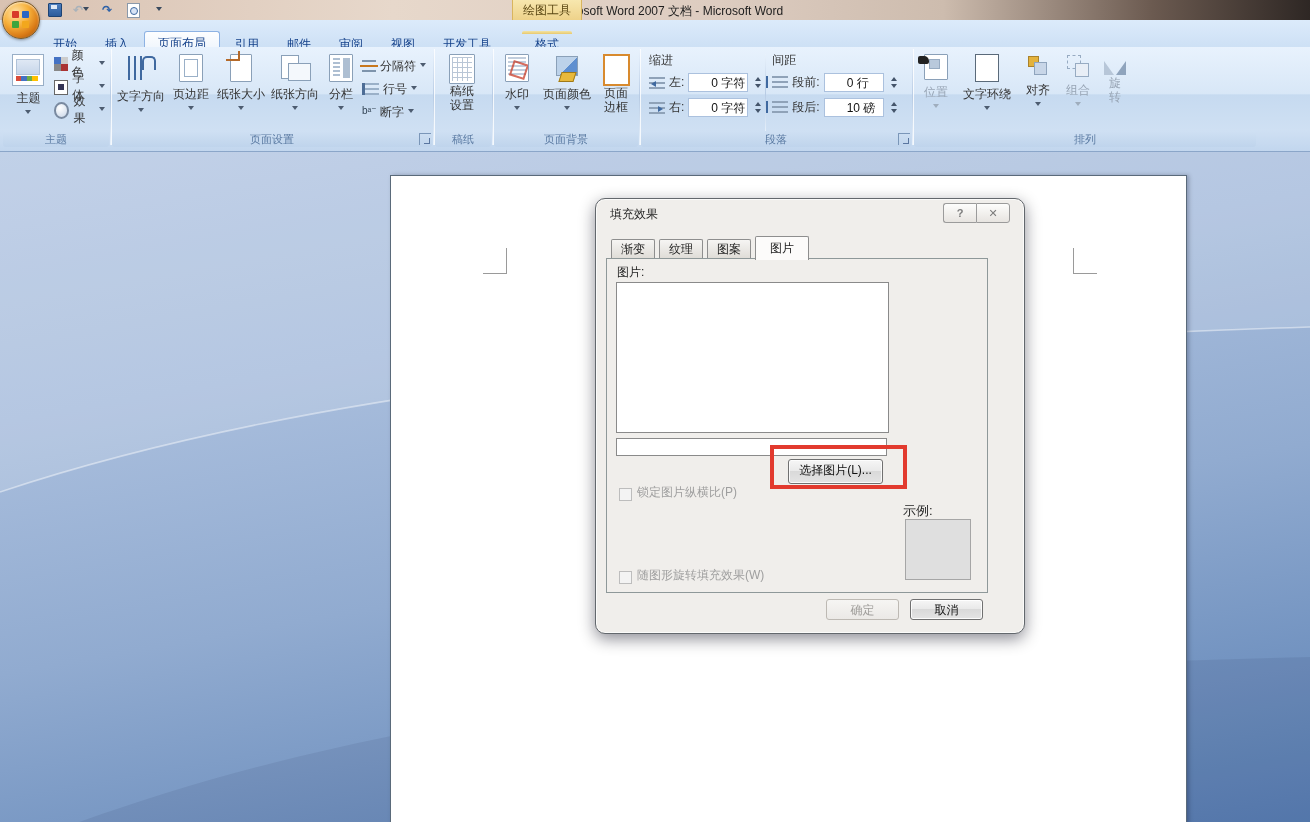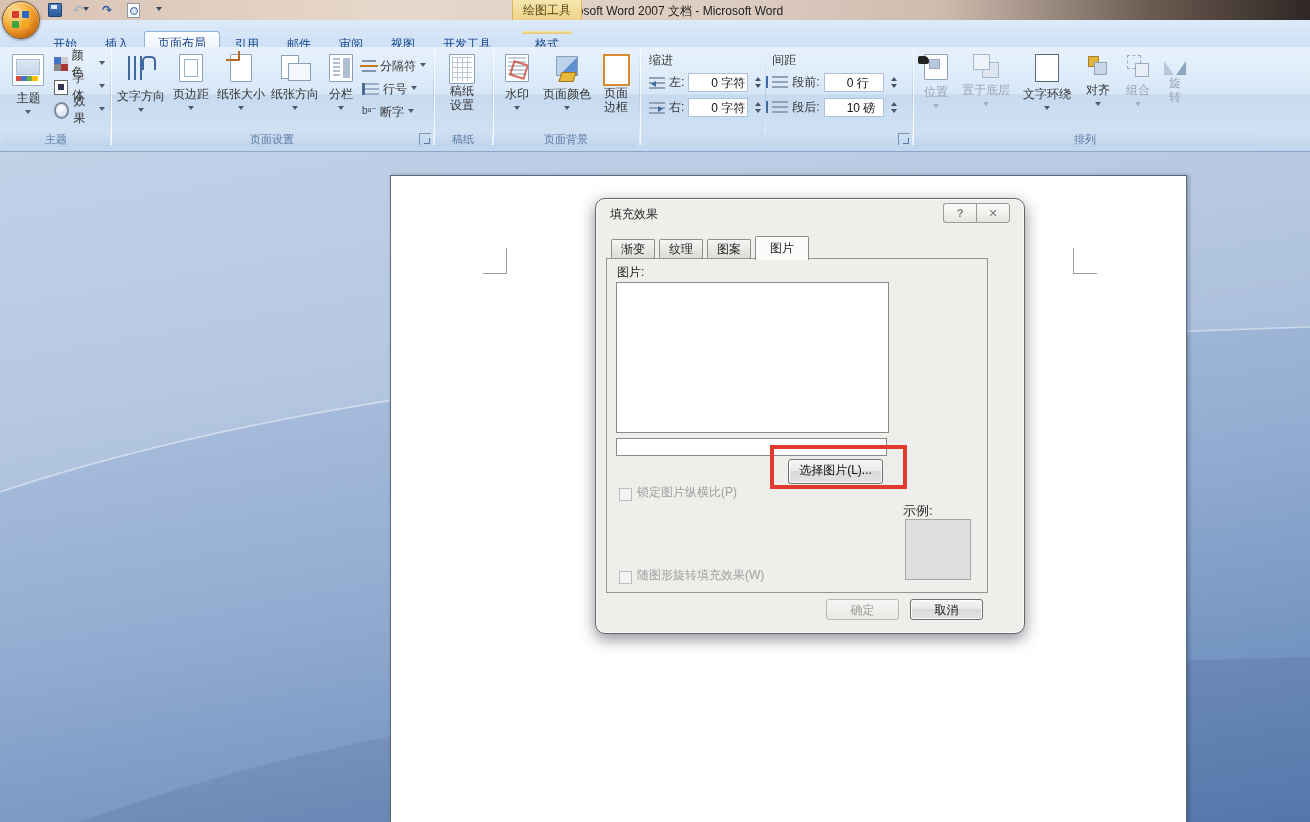--- a/index.html
+++ b/index.html
@@ -363,33 +363,29 @@
         <div class="prow">
           <span class="i-sp"></span>
           <span class="plab">段后:</span>
           <span class="spinbox">10 磅</span>
           <span class="spinner">
               <span class="spin-up"></span>
               <span class="spin-dn"></span>
             </span>
         </div>
       </div>
+      <div class="glabel">段落</div>
       <div class="launcher"></div>
     </div>
     <div class="gsep"></div>
 
     <div class="rgroup" style="width:344px;">
       <div class="bigbtn dis" style="width:40px;">
         <span class="pg i-pos"></span>
         <span class="blabel">位置</span>
-        <span class="dd"></span>
-      </div>
-      <div class="bigbtn dis" style="width:60px;">
-        <span class="i-front"></span>
-        <span class="blabel">置于底层</span>
         <span class="dd"></span>
       </div>
       <div class="bigbtn" style="width:62px;">
         <span class="i-wrap"></span>
         <span class="blabel">文字环绕</span>
         <span class="dd"></span>
       </div>
       <div class="bigbtn" style="width:40px;">
         <span class="i-align"></span>
         <span class="blabel">对齐</span>

